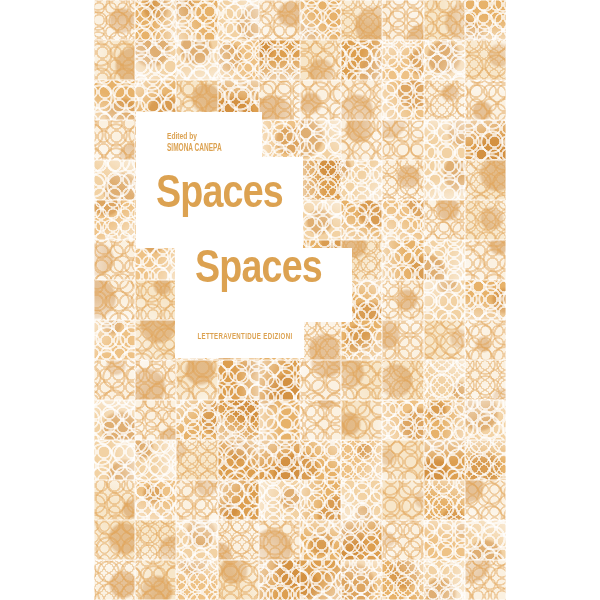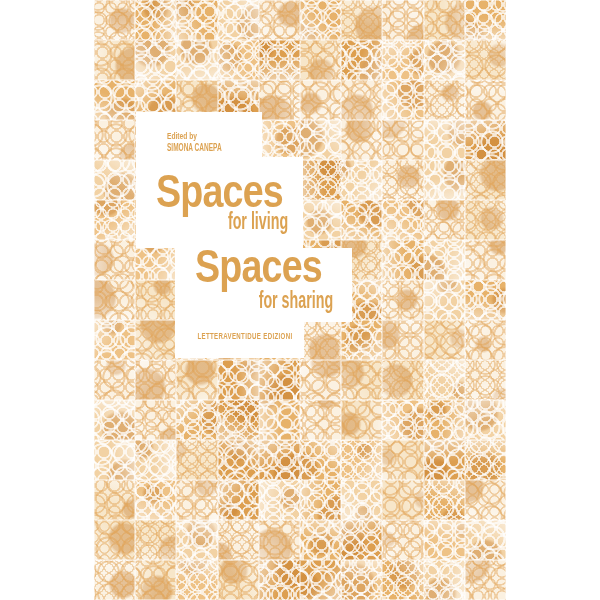--- a/index.html
+++ b/index.html
@@ -216,30 +216,24 @@
     <div class="txt edited">
       <span class="cx" style="--sx:.7">Edited by</span>
     </div>
     <div class="txt editor">
       <span class="cx" style="--sx:.62">SIMONA CANEPA</span>
     </div>
 
     <div class="txt title1">
       <span class="cx" style="--sx:.8">Spaces</span>
     </div>
-    <div class="txt sub sub1">
-      <span class="cx" style="--sx:.62">for living</span>
-    </div>
 
     <div class="txt title2">
       <span class="cx" style="--sx:.8">Spaces</span>
     </div>
-    <div class="txt sub sub2">
-      <span class="cx" style="--sx:.62">for sharing</span>
-    </div>
 
     <div class="txt publisher">
       <span class="cx" style="--sx:.68">LETTERAVENTIDUE EDIZIONI</span>
     </div>
 
 
   </div>
 </div>
 
 </body></html>

